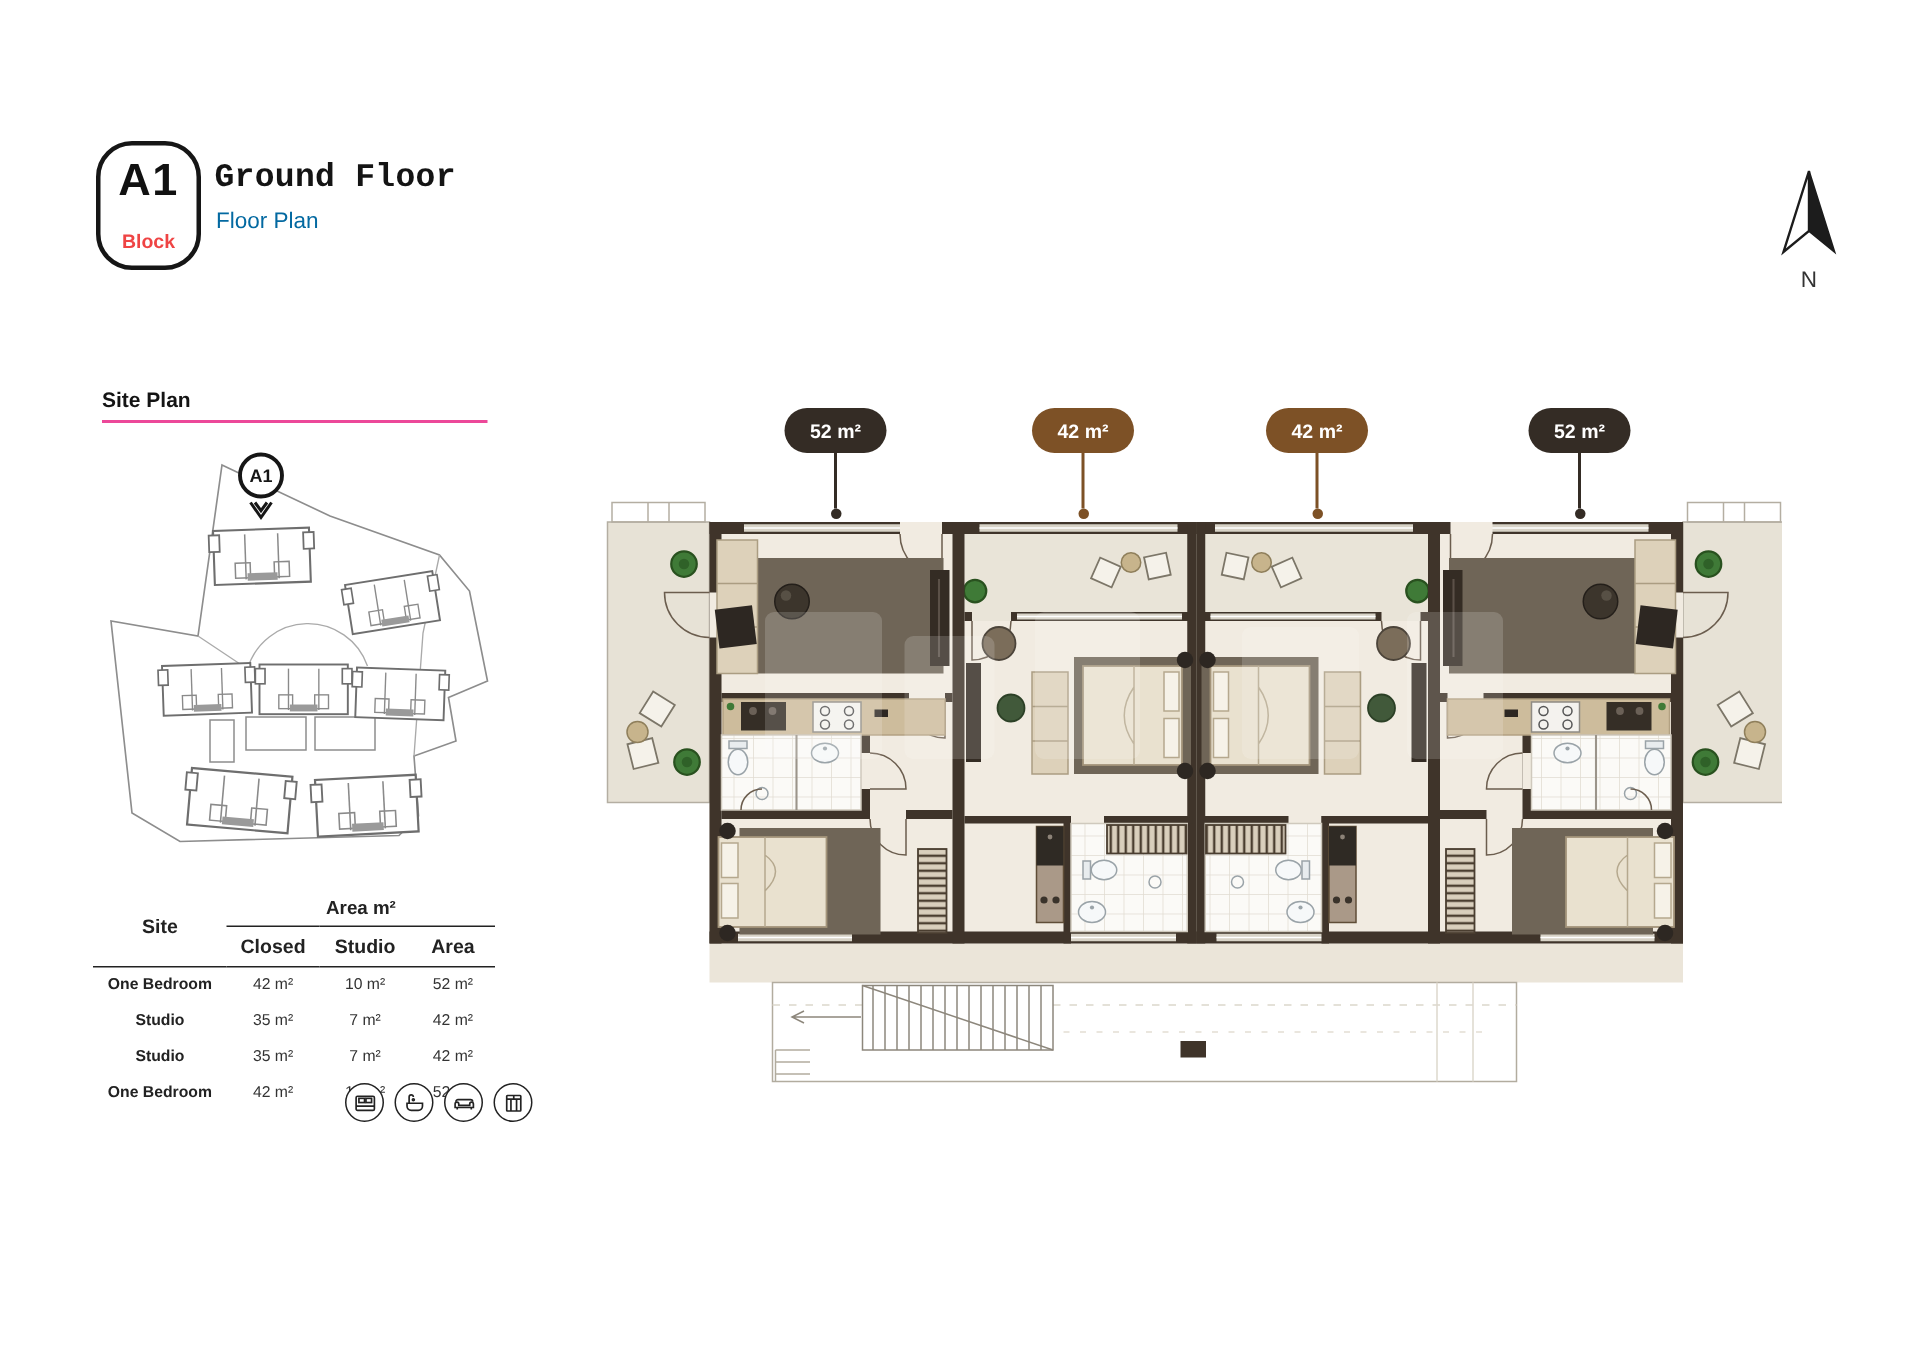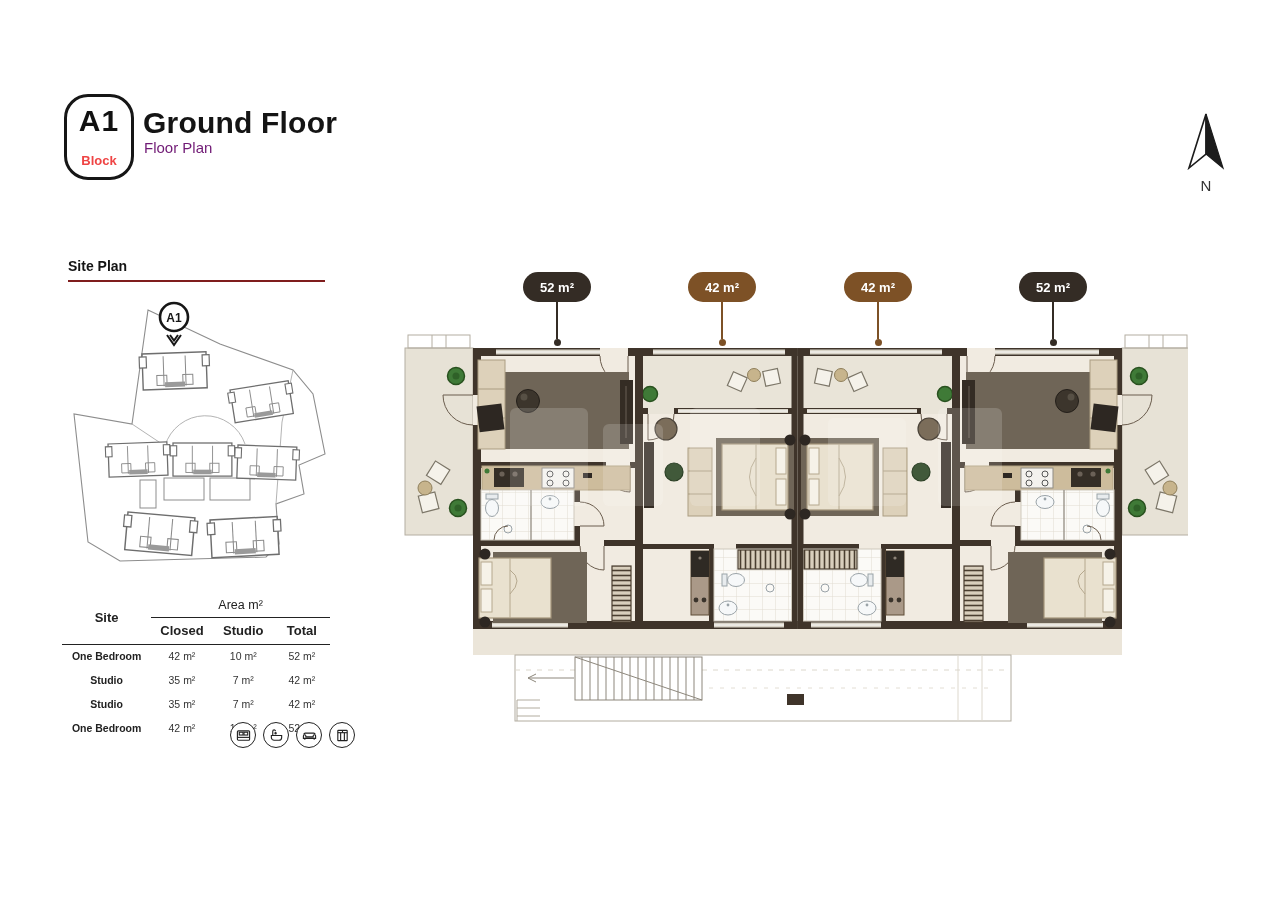--- a/index.html
+++ b/index.html
@@ -4,37 +4,37 @@
 <style>
   html,body{margin:0;padding:0;background:#ffffff;}
   body{width:1280px;height:905px;position:relative;font-family:"Liberation Sans",sans-serif;overflow:hidden;}
   .abs{position:absolute;}
 
   
   .block-badge{left:64px;top:94px;width:64px;height:80px;border:3px solid #161616;border-radius:24px;
     display:flex;flex-direction:column;align-items:center;justify-content:center;background:#fff;}
   .block-badge .big{font-size:30px;font-weight:800;color:#111;line-height:1;letter-spacing:1px;}
   .block-badge .small{font-size:13px;font-weight:700;color:#ef4444;margin-top:17px;}
-  .page-title{left:143px;top:106px;font-size:30px;font-weight:800;color:#141414;letter-spacing:.2px;}
-  .page-subtitle{left:144px;top:139px;font-size:15px;color:#701a75;}
+  .page-title{left:143px;top:106px;font-size:22px;font-weight:800;color:#141414;letter-spacing:.2px;font-family:Liberation Mono, monospace;}
+  .page-subtitle{left:144px;top:139px;font-size:15px;color:#0369a1;}
 
   
   .compass{left:1182px;top:112px;width:48px;text-align:center;}
   .compass .n{font-size:15px;color:#333;margin-top:1px;}
 
   
   .siteplan-head{left:68px;top:258px;width:257px;font-size:14px;font-weight:800;color:#141414;
-    padding-bottom:6px;border-bottom:2px solid #7f1d1d;}
+    padding-bottom:6px;border-bottom:2px solid #ec4899;}
   .siteplan-svg{left:70px;top:294px;}
 
   
   .area-table{left:62px;top:592px;width:268px;border-collapse:collapse;font-size:11px;color:#222;}
   .area-table th,.area-table td{padding:4px 2px;text-align:center;font-weight:400;}
   .area-table .h-type{font-size:13px;font-weight:800;border-bottom:1.5px solid #222;}
-  .area-table .h-area{font-size:12.5px;font-weight:400;border-bottom:1.5px solid #222;padding-bottom:2px;}
+  .area-table .h-area{font-size:12.5px;font-weight:700;border-bottom:1.5px solid #222;padding-bottom:2px;}
   .area-table .h-sub{font-size:13px;font-weight:800;border-bottom:1.5px solid #222;padding-top:3px;}
   .area-table td.t{font-weight:700;font-size:10.5px;}
   .area-table td.v{font-size:10.5px;color:#333;}
   .area-table td,.area-table th{line-height:1.5;}
 
   
   .legend{left:230px;top:722px;display:flex;gap:7px;}
   .legend .ic{width:24px;height:24px;border:1.6px solid #222;border-radius:50%;
     display:flex;align-items:center;justify-content:center;background:#fff;}
 
@@ -104,21 +104,21 @@
 
 <table class="abs area-table">
   <tbody>
       <tr>
     <th class="h-type" rowspan="2" style="width:92px">Site</th>
     <th class="h-area" colspan="3">Area m²</th>
   </tr>
   <tr>
     <th class="h-sub" style="width:60px">Closed</th>
     <th class="h-sub" style="width:60px">Studio</th>
-    <th class="h-sub" style="width:56px">Total</th>
+    <th class="h-sub" style="width:56px">Area</th>
   </tr>
   <tr>
     <td class="t">One Bedroom</td>
     <td class="v">42 m²</td>
     <td class="v">10 m²</td>
     <td class="v">52 m²</td>
   </tr>
   <tr>
     <td class="t">Studio</td>
     <td class="v">35 m²</td>

